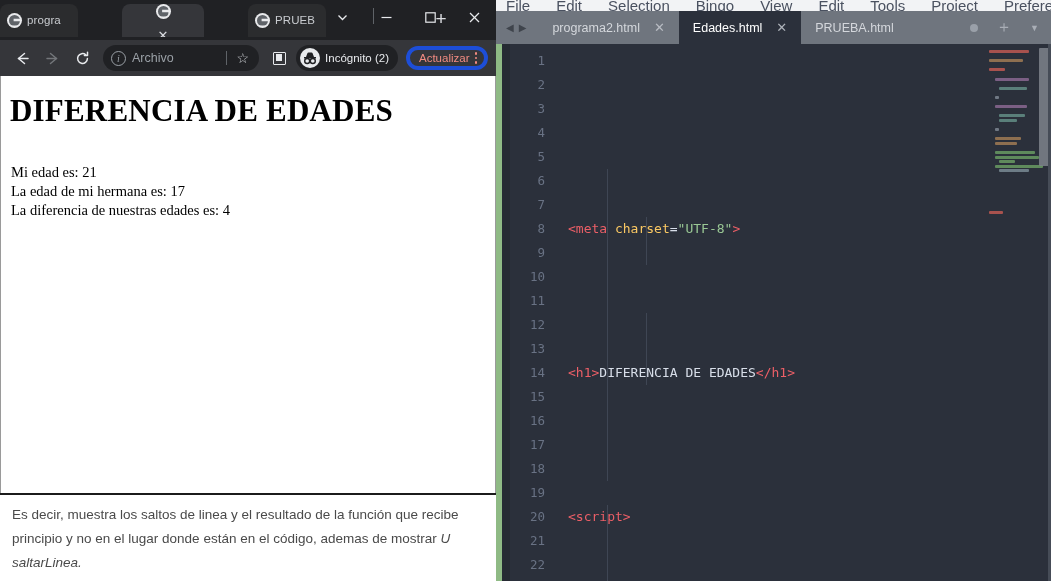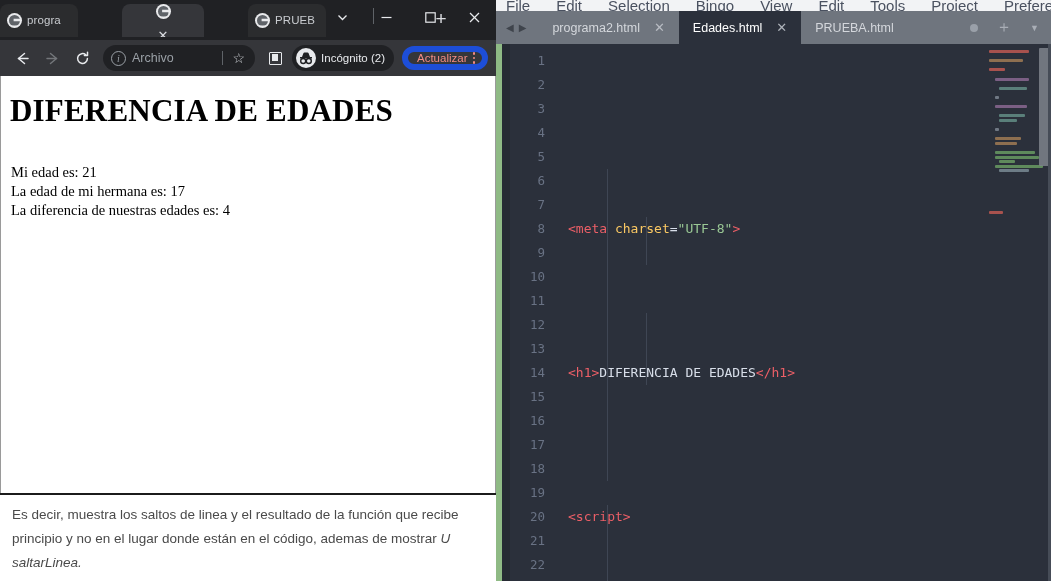--- a/index.html
+++ b/index.html
@@ -123,21 +123,21 @@
     height: 26px; background: #202124; border-radius: 13px;
     display: flex; align-items: center; gap: 5px;
     padding: 0 9px 0 4px; margin-left: 2px;
   }
   .incog-av {
     width: 20px; height: 20px; border-radius: 50%;
     background: #e8eaed; position: relative; flex: 0 0 20px;
   }
   .incog-label { color: #e8eaed; font-size: 11.5px; white-space: nowrap; }
   .update-pill {
-    height: 24px; border: 6px solid #1d4ed8; border-radius: 12px;
+    height: 24px; border: 4px solid #1d4ed8; border-radius: 12px;
     display: flex; align-items: center; gap: 4px;
     padding: 0 7px 0 9px; margin-left: 6px;
   }
   .update-label { color: #f28b82; font-size: 11.5px; white-space: nowrap; }
   .kebab {
     display: flex; flex-direction: column; gap: 2px;
     align-items: center; padding-left: 1px;
   }
   .kebab i { width: 2.5px; height: 2.5px; border-radius: 50%; background: #f28b82; display:block; }
 

